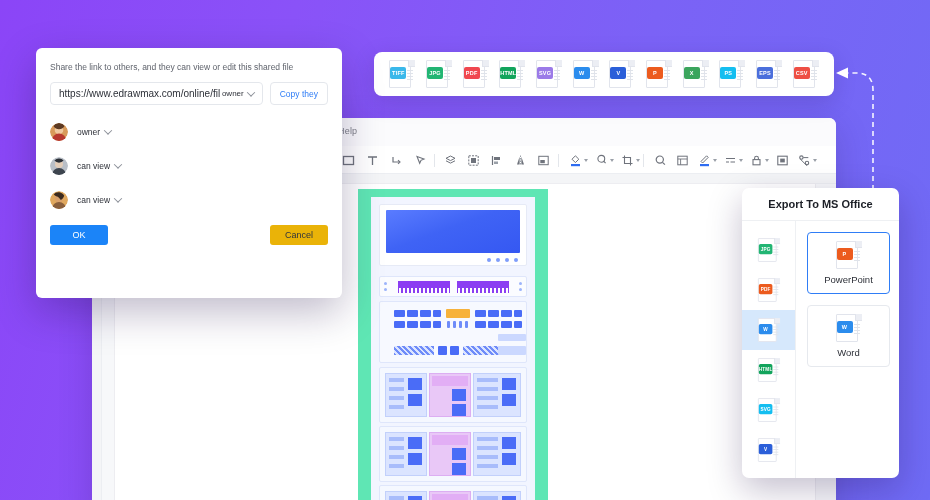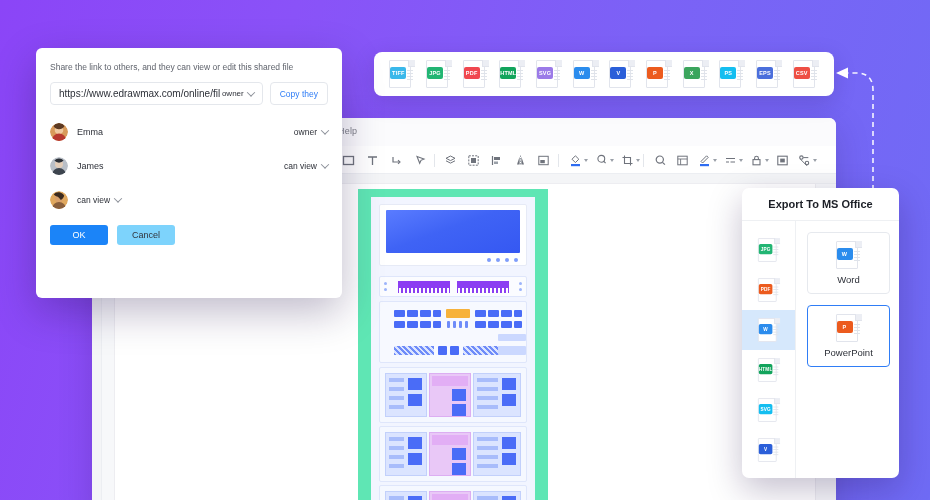--- a/index.html
+++ b/index.html
@@ -184,28 +184,28 @@
   }
   .sd-people { padding: 10px 14px 0 14px; }
   .prow { display: flex; align-items: center; height: 34px; }
   .avatar {
     width: 18px; height: 18px; border-radius: 50%; margin-right: 9px;
     overflow: hidden; position: relative; flex: none;
   }
   .pname { font-size: 9px; color: #2d3038; flex: 1; }
   .prole { font-size: 8.5px; color: #2d3038; display: flex; align-items: center; gap: 5px; }
   .sd-actions {
-    display: flex; justify-content: flex-start; gap: 9px; padding: 8px 14px 0 14px;
+    display: flex; justify-content: space-between; gap: 9px; padding: 8px 14px 0 14px;
   }
   .btn-ok {
     width: 58px; height: 20px; background: #1b84f8; color: #fff; border: none;
     border-radius: 3px; font-size: 9px; cursor: pointer; font-family: inherit;
   }
   .btn-cancel {
-    width: 58px; height: 20px; background: #7dd3fc; color: #32353c; border: none;
+    width: 58px; height: 20px; background: #eab308; color: #32353c; border: none;
     border-radius: 3px; font-size: 9px; cursor: pointer; font-family: inherit;
   }
 
   
   #export-panel {
     position: absolute; left: 742px; top: 188px; width: 157px; height: 290px;
     background: #ffffff; border-radius: 7px;
     box-shadow: 0 12px 34px rgba(30,12,70,.26);
     overflow: hidden;
   }
@@ -695,36 +695,34 @@
     <div class="sd-people">
       <div class="prow">
         <span class="avatar">
           <svg width="18" height="18" viewBox="0 0 18 18">
               <circle cx="9" cy="9" r="9" fill="#d89a5a"></circle>
               <circle cx="9" cy="7" r="4.3" fill="#f0c9a0"></circle>
               <path d="M1.6 18a7.4 7.4 0 0114.8 0z" fill="#b8392f"></path>
               <path d="M3.6 3.2a6.2 6.2 0 0110.8 0 6.3 6.3 0 01-10.8 0z" fill="#5d3a23"></path>
             </svg>
         </span>
-        <span class="pname">Emma</span>
         <span class="prole">
           <span>owner</span>
           <span class="chev"></span>
         </span>
       </div>
       <div class="prow">
         <span class="avatar">
           <svg width="18" height="18" viewBox="0 0 18 18">
               <circle cx="9" cy="9" r="9" fill="#b9bfc7"></circle>
               <circle cx="9" cy="7" r="4" fill="#e3cdb8"></circle>
               <path d="M2 18a7 7 0 0114 0z" fill="#3d444e"></path>
               <path d="M4.4 3.6a6 6 0 019.2 0 6.1 6.1 0 01-9.2 0z" fill="#2b2f36"></path>
             </svg>
         </span>
-        <span class="pname">James</span>
         <span class="prole">
           <span>can view</span>
           <span class="chev"></span>
         </span>
       </div>
       <div class="prow">
         <span class="avatar">
           <svg width="18" height="18" viewBox="0 0 18 18">
               <circle cx="9" cy="9" r="9" fill="#e0a85e"></circle>
               <circle cx="9" cy="7.5" r="4.2" fill="#d9a06a"></circle>
@@ -824,46 +822,46 @@
                 <i></i>
                 <i></i>
                 <i></i>
               </span>
               <span class="badge" style="background: rgb(43, 95, 217);">V</span>
             </div>
         </div>
       </div>
 
       <div class="ep-main">
+        <div class="ep-card selected">
+          <div class="fdoc">
+              <span class="sheet"></span>
+              <span class="fold"></span>
+              <span class="lines">
+                <i></i>
+                <i></i>
+                <i></i>
+                <i></i>
+              </span>
+              <span class="badge" style="background: rgb(236, 91, 30);">P</span>
+            </div>
+          <span class="lbl">PowerPoint</span>
+        </div>
         <div class="ep-card">
           <div class="fdoc">
               <span class="sheet"></span>
               <span class="fold"></span>
               <span class="lines">
                 <i></i>
                 <i></i>
                 <i></i>
                 <i></i>
               </span>
               <span class="badge" style="background: rgb(43, 140, 237);">W</span>
             </div>
           <span class="lbl">Word</span>
         </div>
-        <div class="ep-card selected">
-          <div class="fdoc">
-              <span class="sheet"></span>
-              <span class="fold"></span>
-              <span class="lines">
-                <i></i>
-                <i></i>
-                <i></i>
-                <i></i>
-              </span>
-              <span class="badge" style="background: rgb(236, 91, 30);">P</span>
-            </div>
-          <span class="lbl">PowerPoint</span>
-        </div>
       </div>
 
     </div>
   </div>
 
 </div>
 
 </body></html>

